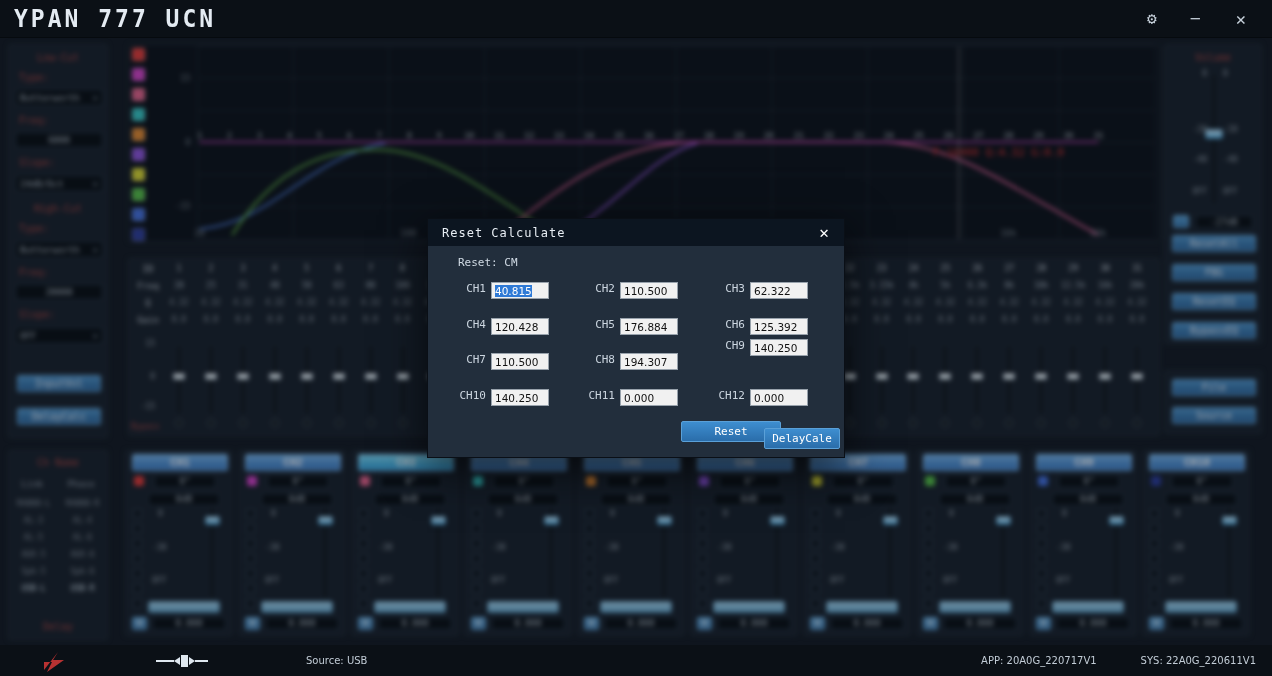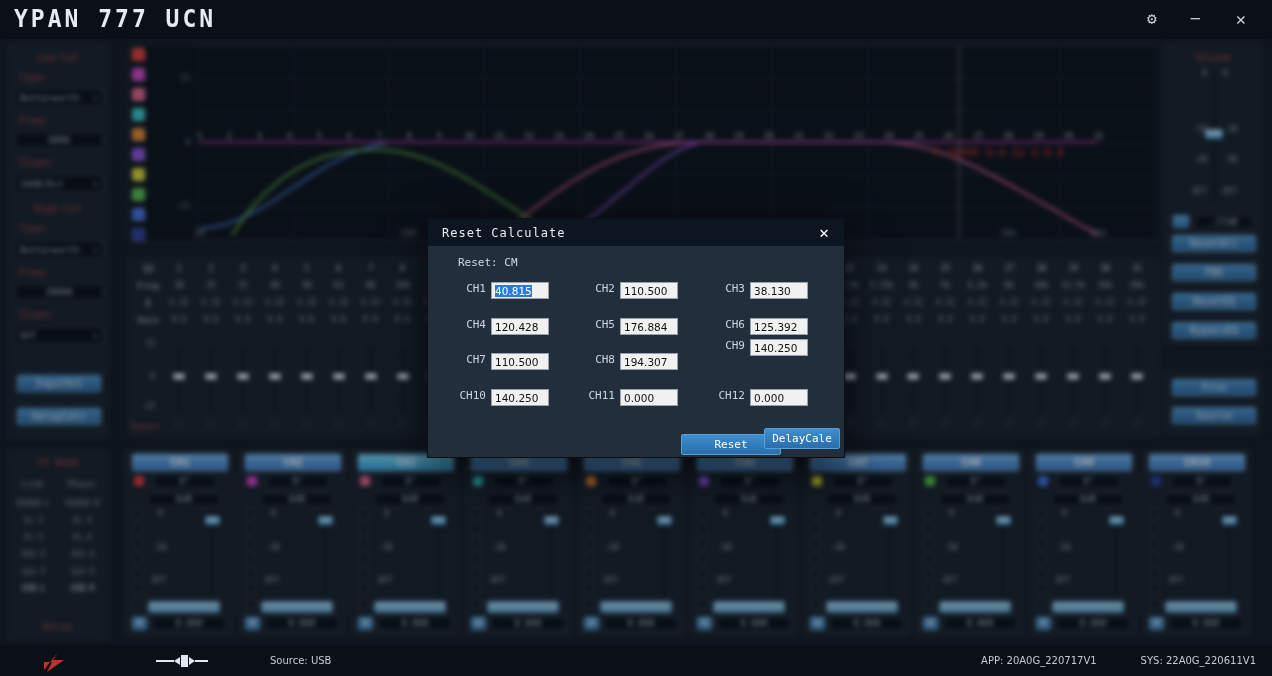--- a/index.html
+++ b/index.html
@@ -803,46 +803,46 @@
     <svg width="40" height="26" style="margin-left:36px">
       <path d="M8 22 L22 4 L17 12 L28 12 L11 24 L16 14 L8 14 Z" fill="#b83232"></path>
     </svg>
     <svg width="56" height="14" style="margin-left:78px">
       <line x1="2" y1="7" x2="20" y2="7" stroke="#dfe8f0" stroke-width="2"></line>
       <polygon points="20,7 26,3 26,11" fill="#dfe8f0"></polygon>
       <rect x="27" y="1" width="7" height="12" fill="#dfe8f0"></rect>
       <polygon points="41,7 35,3 35,11" fill="#dfe8f0"></polygon>
       <line x1="41" y1="7" x2="54" y2="7" stroke="#dfe8f0" stroke-width="2"></line>
     </svg>
-    <span class="sbtext" style="margin-left:60px">Source: USB</span>
+    <span class="sbtext" style="margin-left:96px">Source: USB</span>
     <span class="sbtext" style="margin-left:auto">APP: 20A0G_220717V1</span>
     <span class="sbtext" style="margin-left:44px;margin-right:16px">SYS: 22A0G_220611V1</span>
   </div>
 
   <div class="modal" id="modal">
     <div class="modal-title">
       <span>Reset Calculate</span>
       <span class="modal-close">✕</span>
     </div>
     <div class="unit">Reset: CM</div>
-    <div class="mbtn" style="left:253px;top:215px;width:100px">Reset</div>
+    <div class="mbtn" style="left:253px;top:202px;width:100px">Reset</div>
     <div class="mbtn" style="left:336px;top:209px;width:76px">DelayCale</div>
   <div class="mcell" style="left: 28px; top: 63px;">
         <span class="mlabel">CH1</span>
         <div class="minput">
           <span class="seltext">40.815</span>
         </div>
       </div>
       <div class="mcell" style="left: 157px; top: 63px;">
         <span class="mlabel">CH2</span>
         <div class="minput">110.500</div>
       </div>
       <div class="mcell" style="left: 287px; top: 63px;">
         <span class="mlabel">CH3</span>
-        <div class="minput">38.130</div>
+        <div class="minput">62.322</div>
       </div>
       <div class="mcell" style="left: 28px; top: 99px;">
         <span class="mlabel">CH4</span>
         <div class="minput">120.428</div>
       </div>
       <div class="mcell" style="left: 157px; top: 99px;">
         <span class="mlabel">CH5</span>
         <div class="minput">176.884</div>
       </div>
       <div class="mcell" style="left: 287px; top: 99px;">

